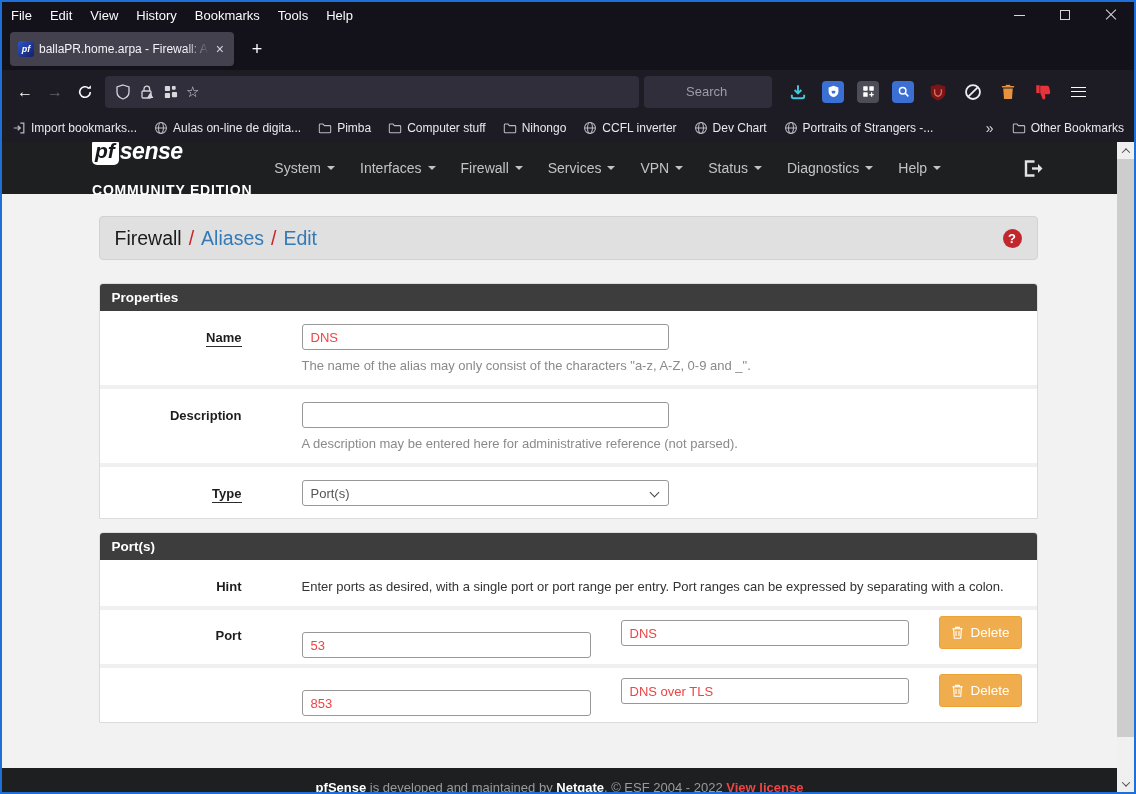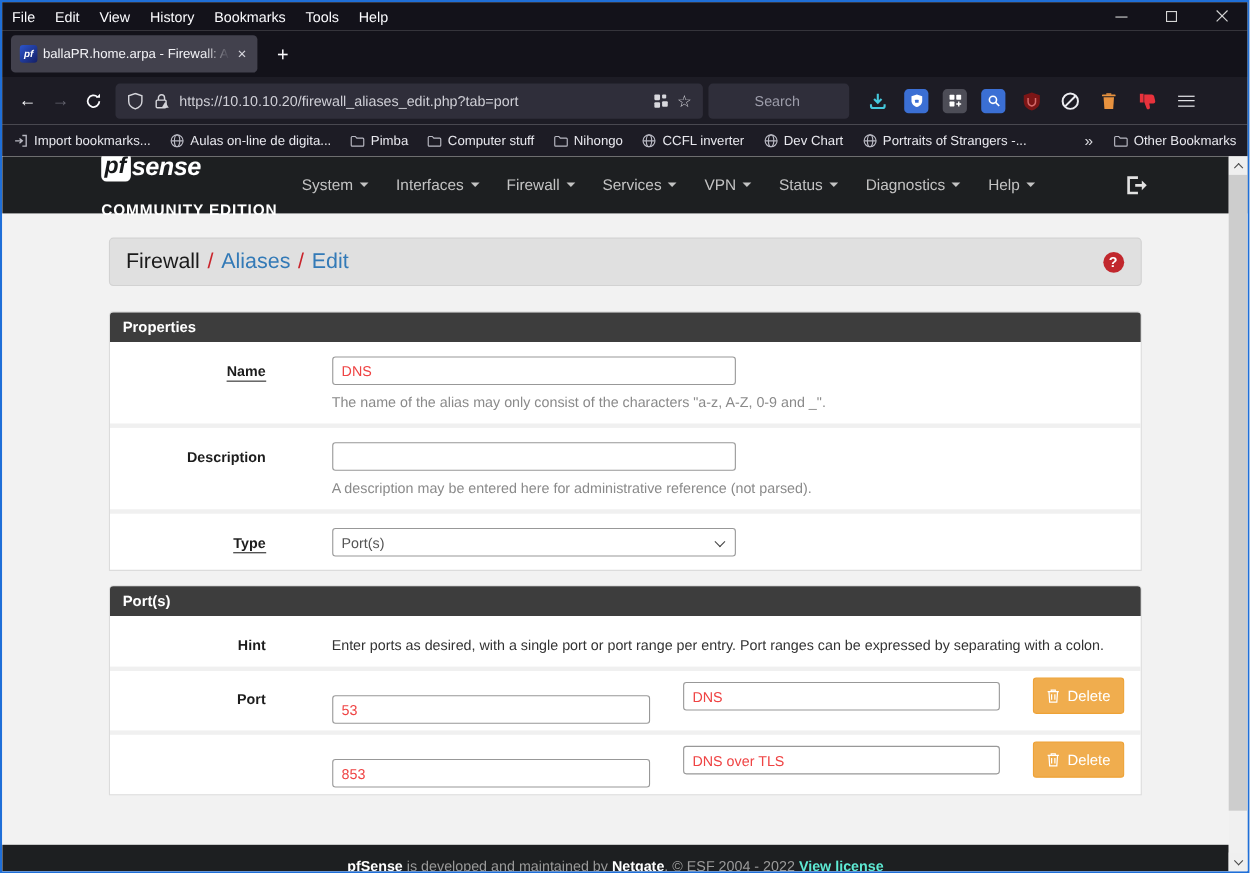--- a/index.html
+++ b/index.html
@@ -99,21 +99,21 @@
   .port-input { width:289px; margin-top:16px; }
   .desc-input { width:288px; margin-left:30px; margin-top:4px; }
   .delete-btn { margin-left:30px; height:33px; background:#f0ad4e; border:1px solid #eea236; border-radius:3px; color:#fff; font-size:13.5px; display:inline-flex; align-items:center; gap:7px; padding:0 11px; font-family:inherit; }
   .actions { margin-top:16px; margin-left:166px; display:flex; gap:5px; }
   .btn { height:34px; border-radius:3px; color:#fff; font-size:13.5px; display:inline-flex; align-items:center; gap:7px; padding:0 11px; border:1px solid transparent; font-family:inherit; }
   .btn-save { background:#1e73d2; border-color:#1a64b6; }
   .btn-add { background:#3c9f3c; border-color:#348c34; }
 
   .pf-footer { position:absolute; left:0; right:17px; bottom:0; height:24px; background:#1d1f21; overflow:hidden; text-align:center; font-size:13px; color:#9a9a9a; padding-top:12px; }
   .pf-footer b { color:#fff; }
-  .pf-footer .lic { color:#5eead4; font-weight:bold; }
+  .pf-footer .lic { color:#ef4444; font-weight:bold; }
 </style>
 </head>
 <body>
 
 <div class="window">
 
   <div class="menubar">
     <span class="menu-item">File</span>
     <span class="menu-item">Edit</span>
     <span class="menu-item">View</span>
@@ -154,21 +154,20 @@
     </span>
     <div class="urlbar">
       <svg width="16" height="16" viewBox="0 0 16 16">
           <path d="M8 1l6 2v5c0 4-3 6-6 7-3-1-6-3-6-7V3z" fill="none" stroke="#d4d4da" stroke-width="1.3"></path>
         </svg>
       <svg width="16" height="16" viewBox="0 0 16 16">
           <rect x="3" y="7" width="9" height="7" rx="1" fill="none" stroke="#d4d4da" stroke-width="1.3"></rect>
           <path d="M5 7V5a2.8 2.8 0 0 1 5.6 0v2" fill="none" stroke="#d4d4da" stroke-width="1.3"></path>
           <path d="M11.2 8.6l3.2 5.4H8z" fill="#d4d4da"></path>
         </svg>
-      <span class="url-text">https://10.10.10.20/firewall_aliases_edit.php?tab=port</span>
       <svg width="15" height="15" viewBox="0 0 16 16" fill="#d8d8dd">
           <rect x="2" y="2" width="5.5" height="5.5" rx="1"></rect>
           <rect x="9.5" y="2" width="4" height="4" rx="1"></rect>
           <rect x="2" y="9.5" width="5.5" height="5.5" rx="1"></rect>
           <rect x="9.5" y="8.5" width="5.5" height="5.5" rx="1"></rect>
         </svg>
       <span class="star-glyph">☆</span>
     </div>
     <div class="searchbar">
       <svg width="13" height="13" viewBox="0 0 16 16">

